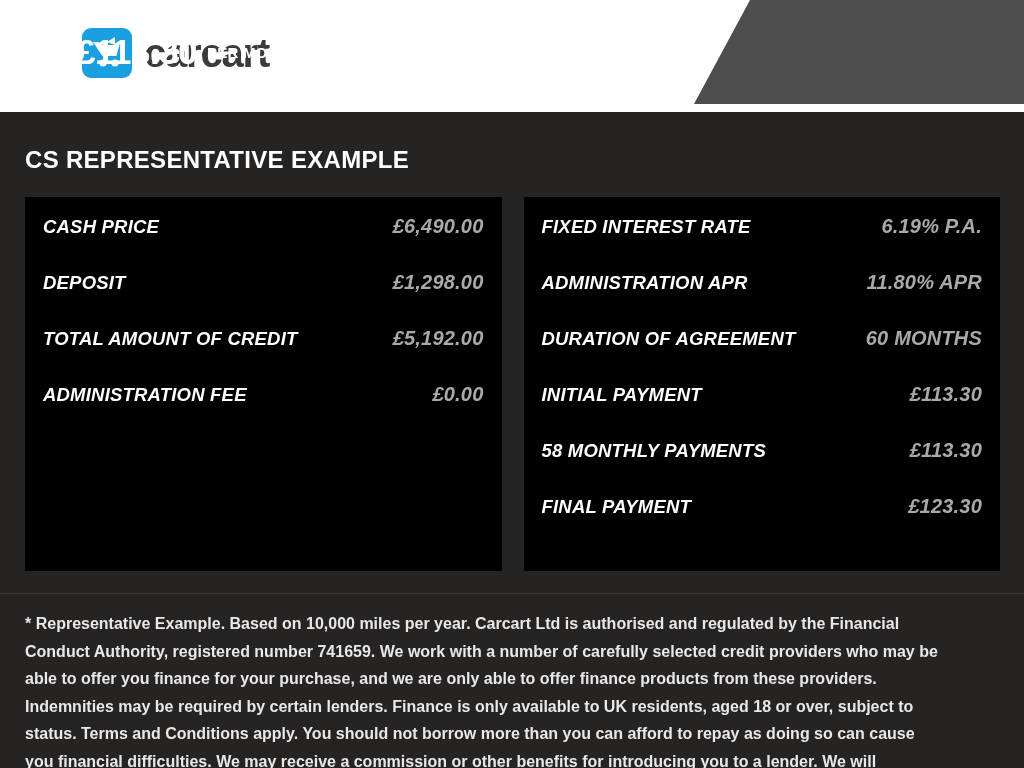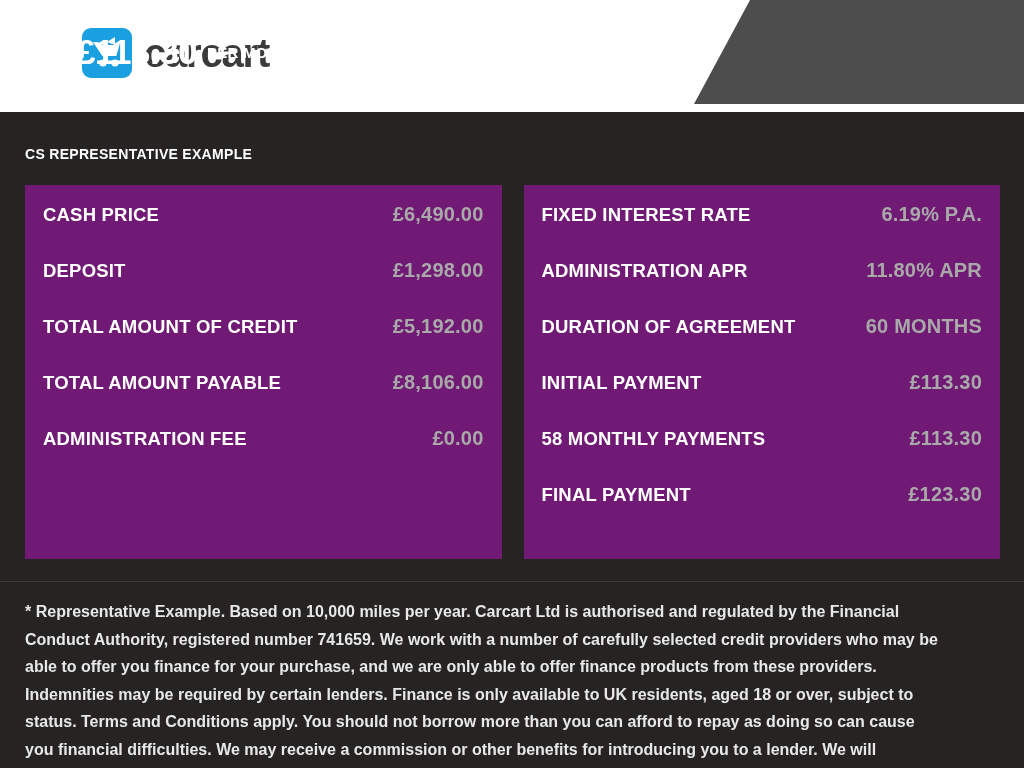--- a/index.html
+++ b/index.html
@@ -78,38 +78,39 @@
     color: #ffffff;
     font-size: 15px;
     font-weight: bold;
     margin-left: 10px;
     letter-spacing: 0.2px;
   }
 
   
   .title {
     color: #ffffff;
-    font-size: 14px;
+    font-size: 24px;
     font-weight: bold;
     letter-spacing: 0.3px;
     padding: 34px 0 0 25px;
   }
 
   
   .panels {
     display: flex;
     gap: 22px;
     padding: 23px 24px 0 25px;
     box-sizing: border-box;
   }
   .panel {
-    background: #701a75;
+    background: #000000;
     width: 477px;
     box-sizing: border-box;
     padding: 18px 18px 20px 18px;
+    font-style: italic;
   }
   .row {
     display: flex;
     align-items: baseline;
     justify-content: space-between;
     height: 56px;
   }
   .row .label {
     color: #ffffff;
     font-size: 18.5px;
@@ -175,24 +176,20 @@
       </div>
       <div class="row">
         <span class="label">DEPOSIT</span>
         <span class="value">£1,298.00</span>
       </div>
       <div class="row">
         <span class="label">TOTAL AMOUNT OF CREDIT</span>
         <span class="value">£5,192.00</span>
       </div>
       <div class="row">
-        <span class="label">TOTAL AMOUNT PAYABLE</span>
-        <span class="value">£8,106.00</span>
-      </div>
-      <div class="row">
         <span class="label">ADMINISTRATION FEE</span>
         <span class="value">£0.00</span>
       </div>
     </div>
 
     <div class="panel">
       <div class="row">
         <span class="label">FIXED INTEREST RATE</span>
         <span class="value">6.19% P.A.</span>
       </div>

